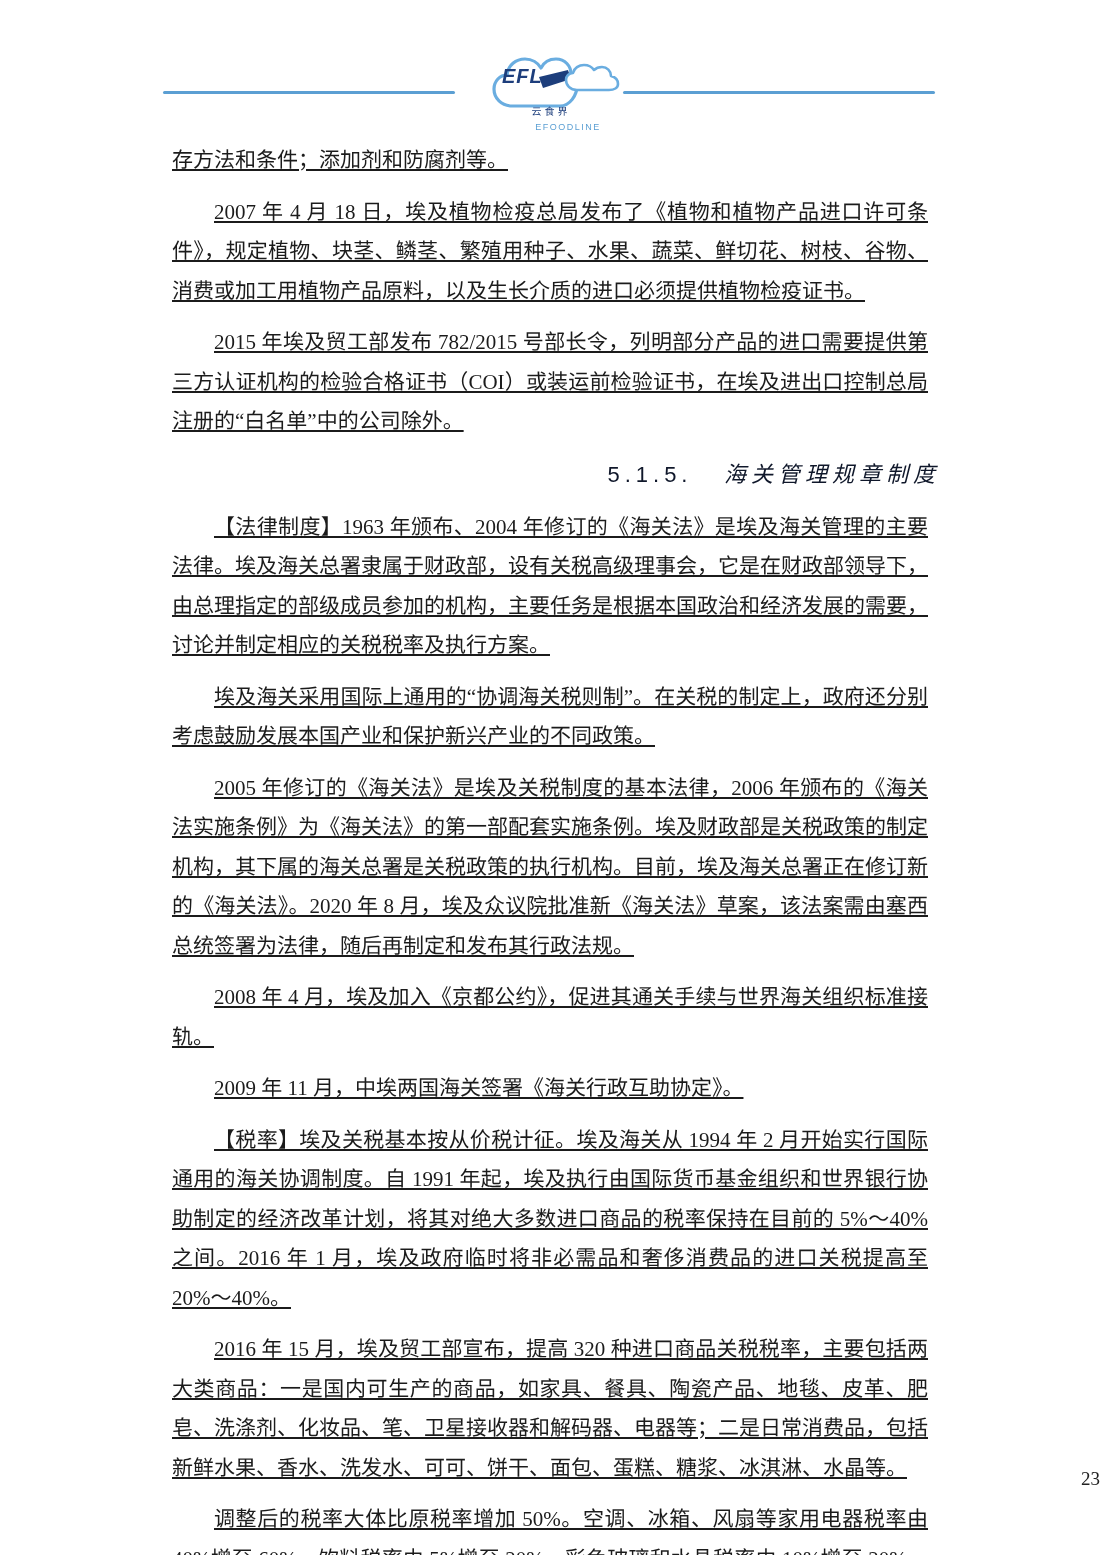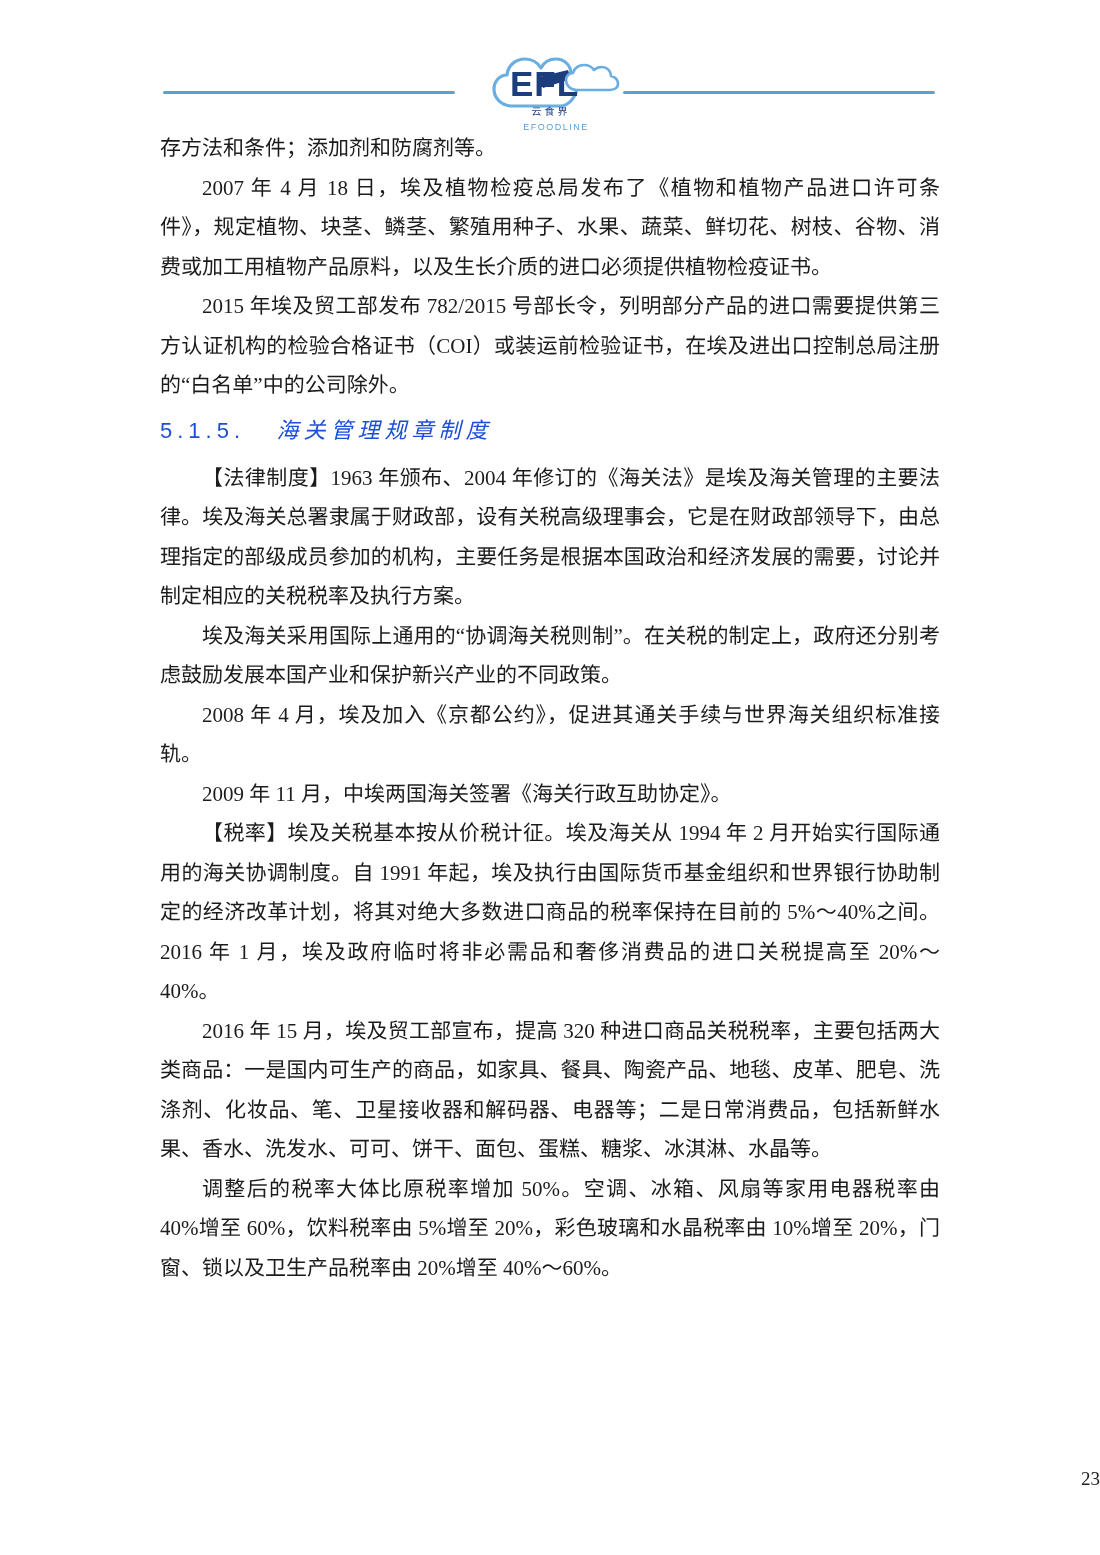--- a/index.html
+++ b/index.html
@@ -29,70 +29,71 @@
   .logo {
     position: absolute;
     left: 487px;
     top: 54px;
     width: 150px;
     height: 80px;
   }
   .logo svg { position: absolute; left: 0; top: 0; }
   .logo-efl {
     position: absolute;
-    left: 23px;
+    left: 15px;
     top: 12px;
     font-family: "Liberation Sans", sans-serif;
+    font-style: italic;
     font-weight: 700;
-    font-size: 35px;
+    font-size: 20px;
     letter-spacing: 1px;
     color: #1d3e7c;
     line-height: 1;
   }
   .logo-cn {
     position: absolute;
     left: 0;
     top: 53px;
     width: 128px;
     text-align: center;
     font-size: 10px;
     letter-spacing: 3px;
     color: #1d3e7c;
     line-height: 1;
   }
   .logo-en {
     position: absolute;
-    left: 4px;
+    left: 16px;
     top: 69px;
     width: 130px;
     text-align: center;
     font-family: "Liberation Sans", sans-serif;
     font-size: 9px;
     letter-spacing: 1.5px;
     color: #5b9fd3;
     line-height: 1;
   }
 
   
   .doc-body {
     padding: 129px 160px 0 160px;
     font-size: 21px;
     line-height: 39.5px;
     text-align: justify;
   }
-  .para { margin: 0; }
+  .para { margin: 12px; text-decoration: underline; }
   .para.indent { text-indent: 2em; }
 
   .section-heading {
     margin: 4px 0 7px 0;
     font-weight: normal;
-    color: #1d4ed8;
+    color: #0f172a;
     font-size: 22px;
     line-height: 42px;
-    text-align: left;
+    text-align: right;
   }
   .sec-num {
     font-family: "Liberation Sans", sans-serif;
     font-size: 22px;
     letter-spacing: 5px;
   }
   .sec-title {
     font-style: italic;
     letter-spacing: 5px;
     margin-left: 26px;
@@ -138,20 +139,21 @@
     <p class="para indent">2007 年 4 月 18 日，埃及植物检疫总局发布了《植物和植物产品进口许可条件》，规定植物、块茎、鳞茎、繁殖用种子、水果、蔬菜、鲜切花、树枝、谷物、消费或加工用植物产品原料，以及生长介质的进口必须提供植物检疫证书。</p>
     <p class="para indent">2015 年埃及贸工部发布 782/2015 号部长令，列明部分产品的进口需要提供第三方认证机构的检验合格证书（COI）或装运前检验证书，在埃及进出口控制总局注册的“白名单”中的公司除外。</p>
 
     <h2 class="section-heading">
       <span class="sec-num">5.1.5.</span>
       <span class="sec-title">海关管理规章制度</span>
     </h2>
 
     <p class="para indent">【法律制度】1963 年颁布、2004 年修订的《海关法》是埃及海关管理的主要法律。埃及海关总署隶属于财政部，设有关税高级理事会，它是在财政部领导下，由总理指定的部级成员参加的机构，主要任务是根据本国政治和经济发展的需要，讨论并制定相应的关税税率及执行方案。</p>
     <p class="para indent">埃及海关采用国际上通用的“协调海关税则制”。在关税的制定上，政府还分别考虑鼓励发展本国产业和保护新兴产业的不同政策。</p>
+    <p class="para indent">2005 年修订的《海关法》是埃及关税制度的基本法律，2006 年颁布的《海关法实施条例》为《海关法》的第一部配套实施条例。埃及财政部是关税政策的制定机构，其下属的海关总署是关税政策的执行机构。目前，埃及海关总署正在修订新的《海关法》。2020 年 8 月，埃及众议院批准新《海关法》草案，该法案需由塞西总统签署为法律，随后再制定和发布其行政法规。</p>
     <p class="para indent">2008 年 4 月，埃及加入《京都公约》，促进其通关手续与世界海关组织标准接轨。</p>
     <p class="para indent">2009 年 11 月，中埃两国海关签署《海关行政互助协定》。</p>
     <p class="para indent">【税率】埃及关税基本按从价税计征。埃及海关从 1994 年 2 月开始实行国际通用的海关协调制度。自 1991 年起，埃及执行由国际货币基金组织和世界银行协助制定的经济改革计划，将其对绝大多数进口商品的税率保持在目前的 5%～40%之间。2016 年 1 月，埃及政府临时将非必需品和奢侈消费品的进口关税提高至 20%～40%。</p>
     <p class="para indent">2016 年 15 月，埃及贸工部宣布，提高 320 种进口商品关税税率，主要包括两大类商品：一是国内可生产的商品，如家具、餐具、陶瓷产品、地毯、皮革、肥皂、洗涤剂、化妆品、笔、卫星接收器和解码器、电器等；二是日常消费品，包括新鲜水果、香水、洗发水、可可、饼干、面包、蛋糕、糖浆、冰淇淋、水晶等。</p>
     <p class="para indent">调整后的税率大体比原税率增加 50%。空调、冰箱、风扇等家用电器税率由 40%增至 60%，饮料税率由 5%增至 20%，彩色玻璃和水晶税率由 10%增至 20%，门窗、锁以及卫生产品税率由 20%增至 40%～60%。</p>
   </main>
 
   <footer class="page-footer">
     <span>23</span>
   </footer>

